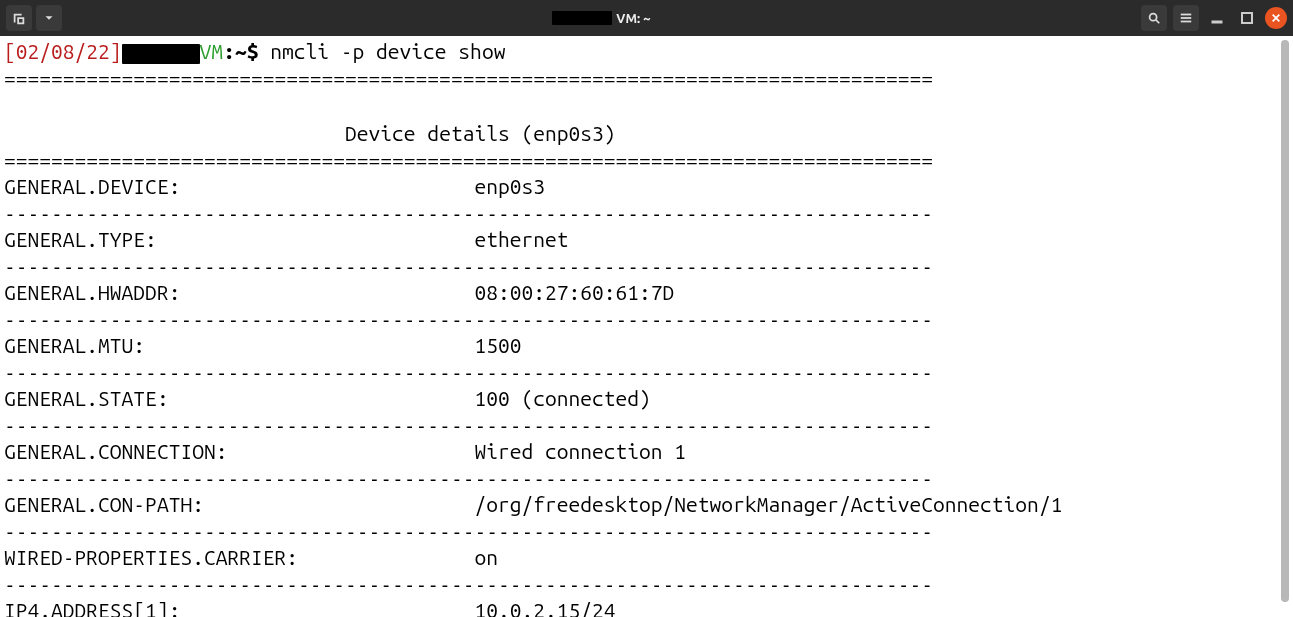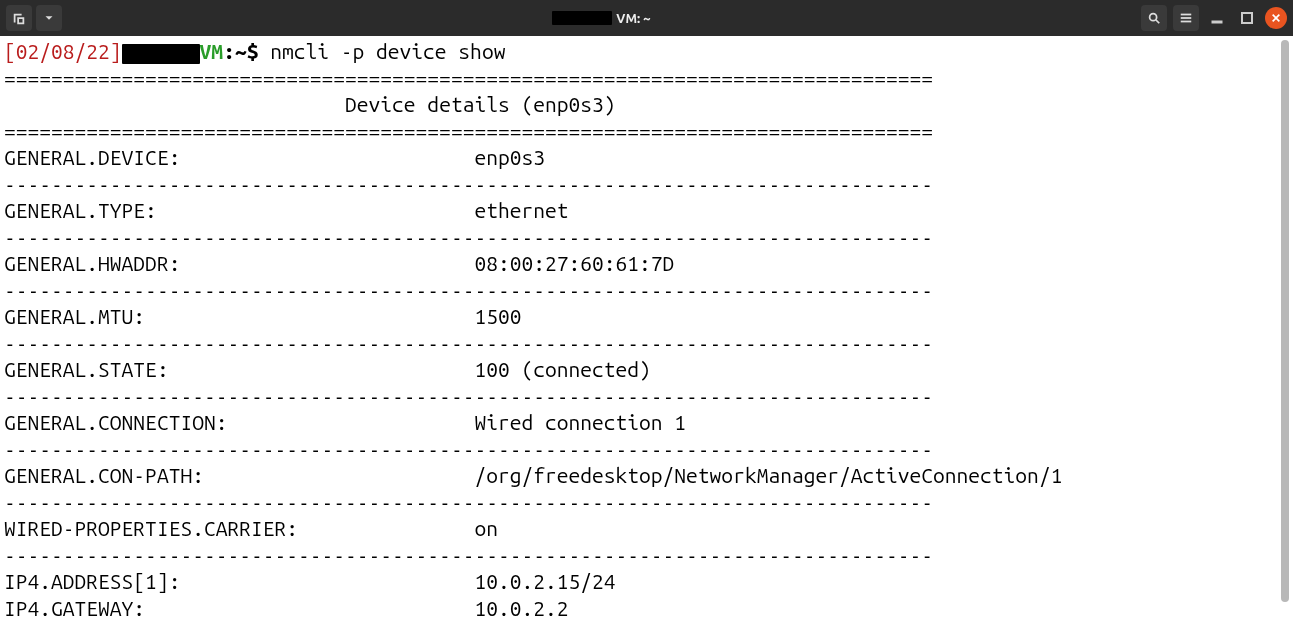--- a/index.html
+++ b/index.html
@@ -87,33 +87,34 @@
     border-radius:4px;
   }
   .term {
     padding: 2px 4px 4px 4px;
     font-size: 21px;
     line-height: 26.5px;
     white-space: pre;
     color: #000;
     letter-spacing: 0px;
   }
-  .host { color: #2a9d2a; font-weight:bold; }
+  .host { color: #2a9d2a; font-weight:normal; }
   .path { color: #000; font-weight:bold; }
   .prompt-date { color:#b91c1c; }
   .row { display:block; }
   .sep-eq, .sep-dash {
     display:block;
     overflow:hidden;
     width: 1022px;
     height: 26.5px;
   }
   .header-title{
     display:block;
     width:1022px;
+    margin-top:29px;
   }
 </style>
 </head>
 <body>
 
 <div class="titlebar">
   <div class="tb-left">
     <div class="tb-btn">
       <svg viewBox="0 0 16 16">
           <path d="M2 3h9v2H4v8H2V3zm4 4h8v8H6V7zm2 2v4h4V9H8z"></path>

